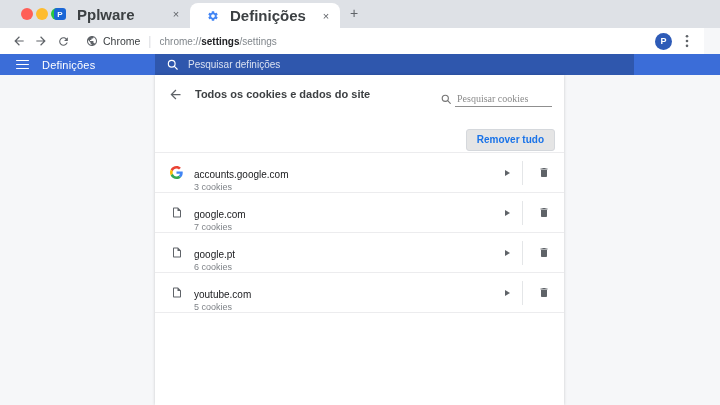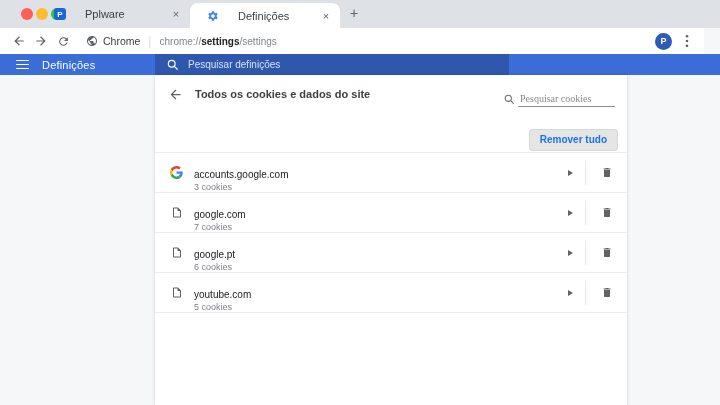--- a/index.html
+++ b/index.html
@@ -7,21 +7,21 @@
   .screen{position:absolute;inset:0;}
 
   
   .tabstrip{position:absolute;top:0;left:0;right:0;height:28px;background:#dee1e6;}
   .light{position:absolute;top:8px;width:12px;height:12px;border-radius:50%;}
   .light.red{left:21px;background:#ff5f57;}
   .light.yellow{left:36px;background:#febc2e;}
   .light.green{left:51px;background:#28c840;}
   .tab-inactive{position:absolute;left:40px;top:0;width:150px;height:28px;display:flex;align-items:center;padding:0 8px 0 14px;box-sizing:border-box;}
   .favicon-p{width:12px;height:12px;border-radius:3px;background:#1a66d6;color:#fff;font-size:8px;font-weight:bold;display:flex;align-items:center;justify-content:center;flex-shrink:0;}
-  .tab-label{font-size:11px;color:#3c4043;margin-left:19px;flex:1;white-space:nowrap;overflow:hidden;}
+  .tab-label{font-size:15px;color:#3c4043;margin-left:11px;flex:1;white-space:nowrap;overflow:hidden;font-weight:bold;}
   .tab-close{color:#5f6368;font-size:11px;width:12px;text-align:center;line-height:12px;}
   .tab-active{position:absolute;left:190px;top:3px;width:150px;height:25px;background:#fff;border-radius:8px 8px 0 0;display:flex;align-items:center;padding:0 8px 0 17px;box-sizing:border-box;}
   .new-tab{position:absolute;left:346px;top:5px;font-size:14px;color:#5f6368;width:16px;text-align:center;}
 
   
   .addressbar{position:absolute;top:28px;left:0;right:16px;height:26px;background:#fff;display:flex;align-items:center;padding:0 8px;box-sizing:border-box;}
   .nav-btn{width:22px;height:20px;display:flex;align-items:center;justify-content:center;flex-shrink:0;}
   .chip{display:flex;align-items:center;margin-left:12px;}
   .chip-label{font-size:10.5px;color:#3c4043;margin-left:5px;}
   .chip-divider{color:#dadce0;margin:0 8px;font-size:12px;}
@@ -30,27 +30,27 @@
   .ab-spacer{flex:1;}
   .avatar{width:17px;height:17px;border-radius:50%;background:#2e5bb7;color:#fff;font-size:9px;font-weight:bold;display:flex;align-items:center;justify-content:center;flex-shrink:0;}
   .menu-dots{width:18px;height:18px;display:flex;align-items:center;justify-content:center;margin-left:6px;}
 
   
   .bluebar{position:absolute;top:54px;left:0;right:0;height:21px;background:#3b6dd8;}
   .bluebar-left{position:absolute;left:0;top:0;height:21px;display:flex;align-items:center;}
   .hamburger{margin-left:16px;width:13px;}
   .hamburger span{display:block;height:1.8px;background:#fff;margin:2.2px 0;border-radius:1px;}
   .bluebar-title{color:#fff;font-size:11px;margin-left:13px;letter-spacing:.2px;}
-  .blue-search{position:absolute;left:155px;top:0;width:354px;height:21px;background:#2f57ad;display:flex;align-items:center;}
+  .blue-search{position:absolute;left:155px;top:0;width:479px;height:21px;background:#2f57ad;display:flex;align-items:center;}
   .blue-search svg{margin-left:12px;flex-shrink:0;}
   .blue-search input{background:transparent;border:none;outline:none;color:#fff;font-size:10px;margin-left:8px;width:320px;font-family:"Liberation Sans",sans-serif;}
   .blue-search input::placeholder{color:rgba(255,255,255,.82);}
 
   
-  .card{position:absolute;left:155px;top:75px;width:472px;bottom:0;background:#fff;box-shadow:0 0 3px rgba(0,0,0,.18);}
+  .card{position:absolute;left:155px;top:75px;width:409px;bottom:0;background:#fff;box-shadow:0 0 3px rgba(0,0,0,.18);}
   .card-header{height:38px;display:flex;align-items:center;}
   .back-btn{margin-left:11px;width:18px;height:18px;display:flex;align-items:center;justify-content:center;flex-shrink:0;}
   .page-title{font-size:11px;font-weight:bold;color:#3d4043;margin-left:11px;white-space:nowrap;}
   .cookie-search{margin-left:auto;margin-right:12px;display:flex;align-items:flex-end;align-self:flex-end;margin-bottom:6px;}
   .cookie-search svg{margin-bottom:3px;margin-right:4px;flex-shrink:0;}
   .cookie-search input{border:none;border-bottom:1px solid #8f8f8f;outline:none;width:95px;font-family:"Liberation Serif",serif;font-size:10px;color:#444;padding:0 0 2px 2px;background:transparent;}
   .cookie-search input::placeholder{color:#8a8a8a;}
   .button-row{height:39px;display:flex;align-items:center;justify-content:flex-end;padding-right:9px;}
   .remove-all{margin-top:14px;height:22px;padding:0 10px;background:#e5e5e5;border:1px solid #d5d8dc;border-radius:3px;color:#1a73e8;font-size:10px;font-weight:bold;font-family:"Liberation Sans",sans-serif;display:flex;align-items:center;cursor:pointer;}
   .site-list{border-top:1px solid #ececee;}

